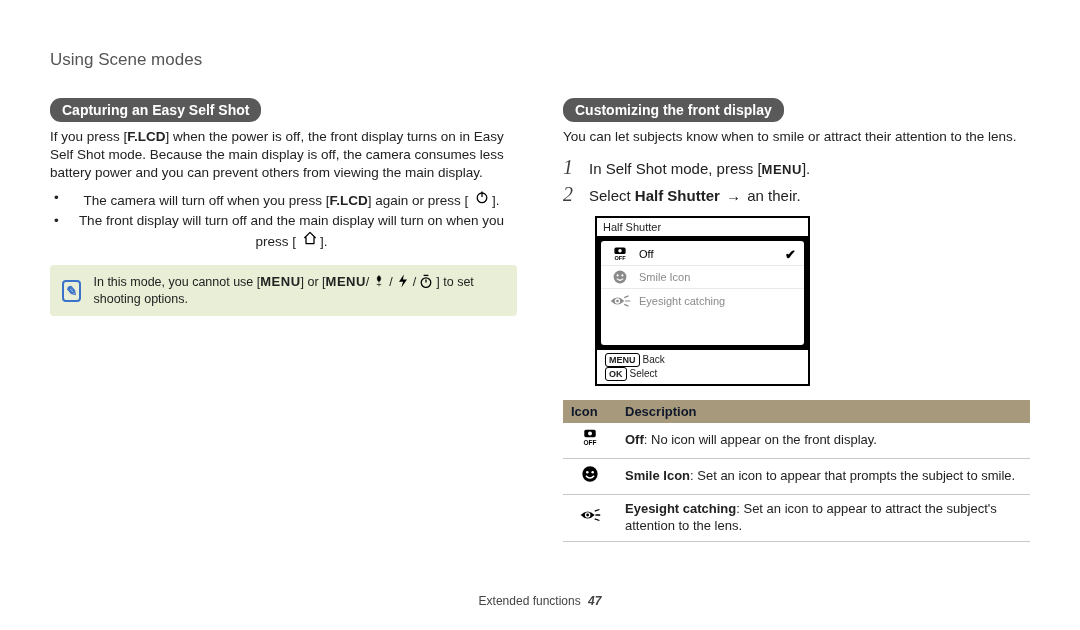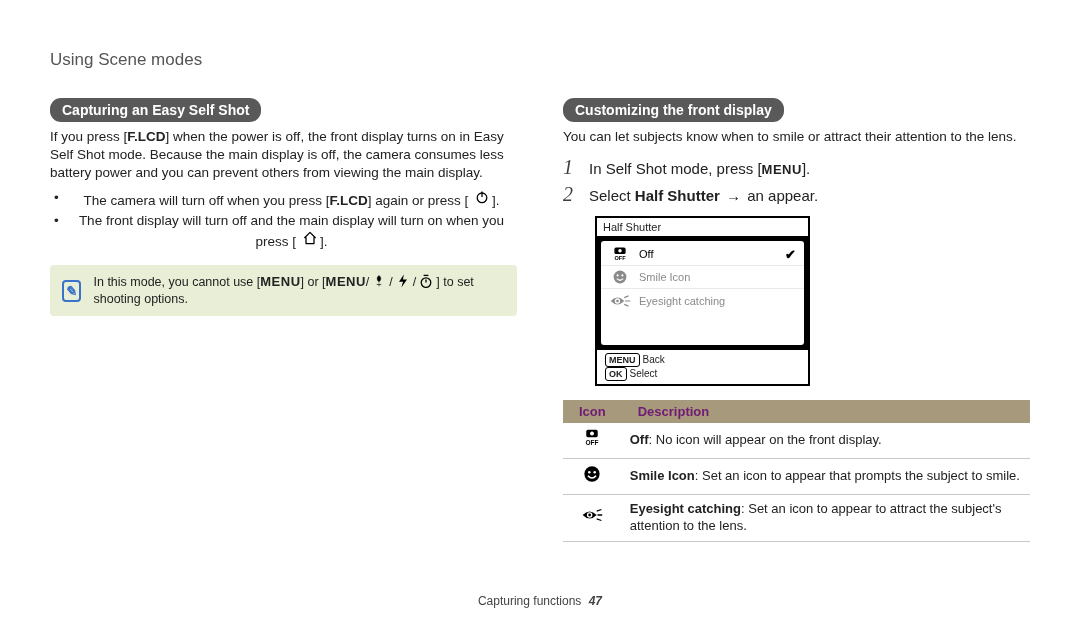--- a/index.html
+++ b/index.html
@@ -32,21 +32,21 @@
   .ui-row { display: flex; align-items: center; gap: 8px; padding: 3px 8px; font-size: 11px; color: #444; }
   .ui-row:first-child { color: #000; }
   .ui-row .ico { width: 22px; display:flex; justify-content:center; }
   .ui-row .check { margin-left: auto; font-weight: 900; color:#000; font-size:13px; }
   .ui-row:nth-child(2), .ui-row:nth-child(3) { border-top: 1px solid #eaeaea; color:#8a8a8a; }
   .ui-footer { display: flex; justify-content: space-between; padding: 3px 8px; font-size: 10px; border-top: 1px solid #000; flex-direction: column; }
   .ui-footer .chip { display:inline-block; border:1px solid #000; border-radius:3px; padding:0 3px; font-size:9px; font-weight:700; margin-right:3px; line-height:12px; }
 
   
   table.desc { border-collapse: collapse; width: 100%; font-size: 13px; }
-  table.desc th { background: #a79a7c; color: #701a75; font-weight: 700; text-align: left; padding: 4px 16px; font-size: 13px; }
+  table.desc th { background: #a79a7c; color: #0f172a; font-weight: 700; text-align: left; padding: 4px 8px; font-size: 13px; }
   table.desc th:first-child { width: 54px; }
   table.desc td { border-bottom: 1px solid #c8c8c8; padding: 6px 8px; vertical-align: middle; line-height:1.3; }
   table.desc td.icell { text-align: center; }
 
   
   svg.ico-s { width: 20px; height: 16px; }
   svg.ico-m { width: 22px; height: 18px; }
 
   .footer { position: absolute; bottom: 22px; left: 0; width: 1080px; text-align: center; font-size: 12px; color: #444; }
   .footer .pnum { font-weight: 700; margin-left: 4px; font-style: italic; }
@@ -105,21 +105,21 @@
       <div class="steps">
         <div class="step">
           <div class="step-num">1</div>
           <div class="step-text">
             <span>In Self Shot mode, press [</span><span class="menu-bracket-label">MENU</span><span>].</span>
           </div>
         </div>
         <div class="step">
           <div class="step-num">2</div>
           <div class="step-text">
-            <span>Select </span><b>Half Shutter</b><span class="arrow"> → </span><span> an appear.</span>
+            <span>Select </span><b>Half Shutter</b><span class="arrow"> → </span><span> an their.</span>
           </div>
         </div>
       </div>
 
       
       <div class="ui">
         <div class="ui-title">Half Shutter</div>
         <div class="ui-list">
           <div class="ui-panel">
             <div class="ui-row">
@@ -202,15 +202,15 @@
           </td>
           <td><b>Eyesight catching</b><span>: Set an icon to appear to attract the subject's attention to the lens.</span></td>
         </tr>
       </tbody>
         </table>
     </div>
   </div>
 </div>
 
 <div class="footer">
-  <span>Capturing functions</span>
+  <span>Extended functions</span>
   <span class="pnum">47</span>
 </div>
 
 </body></html>

